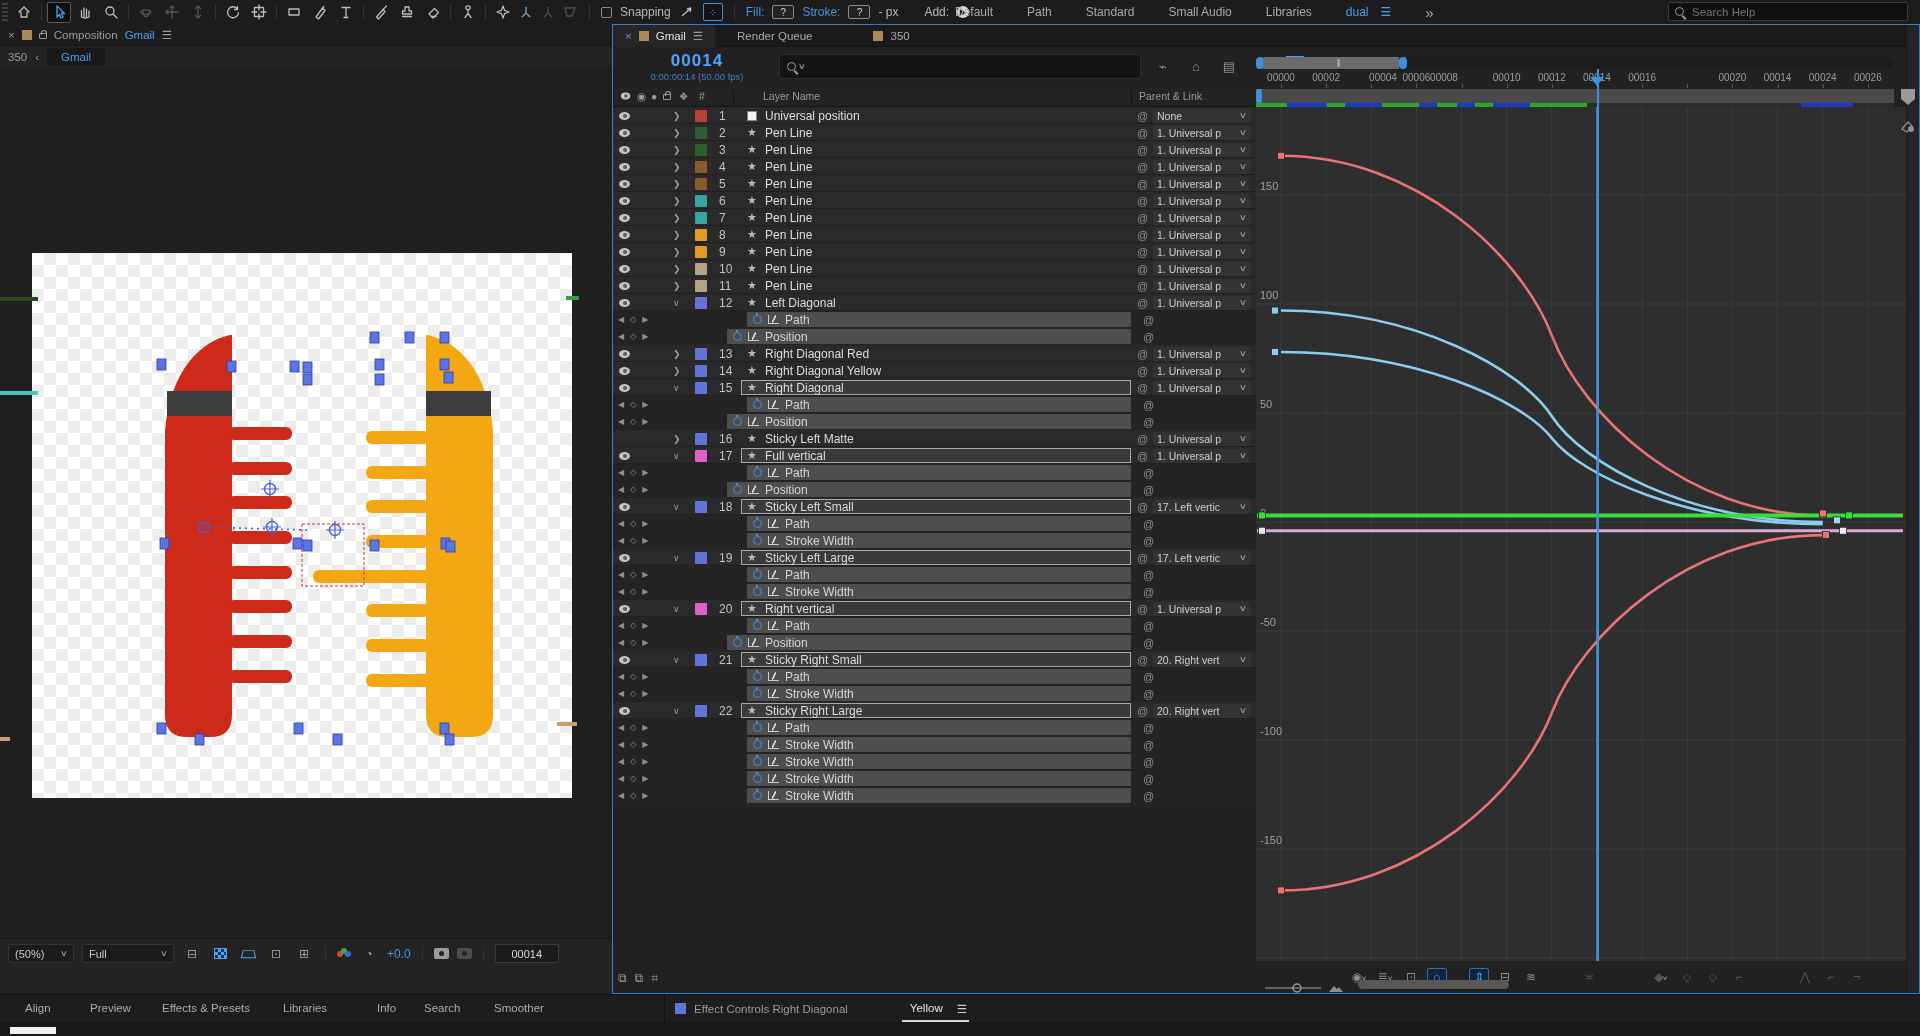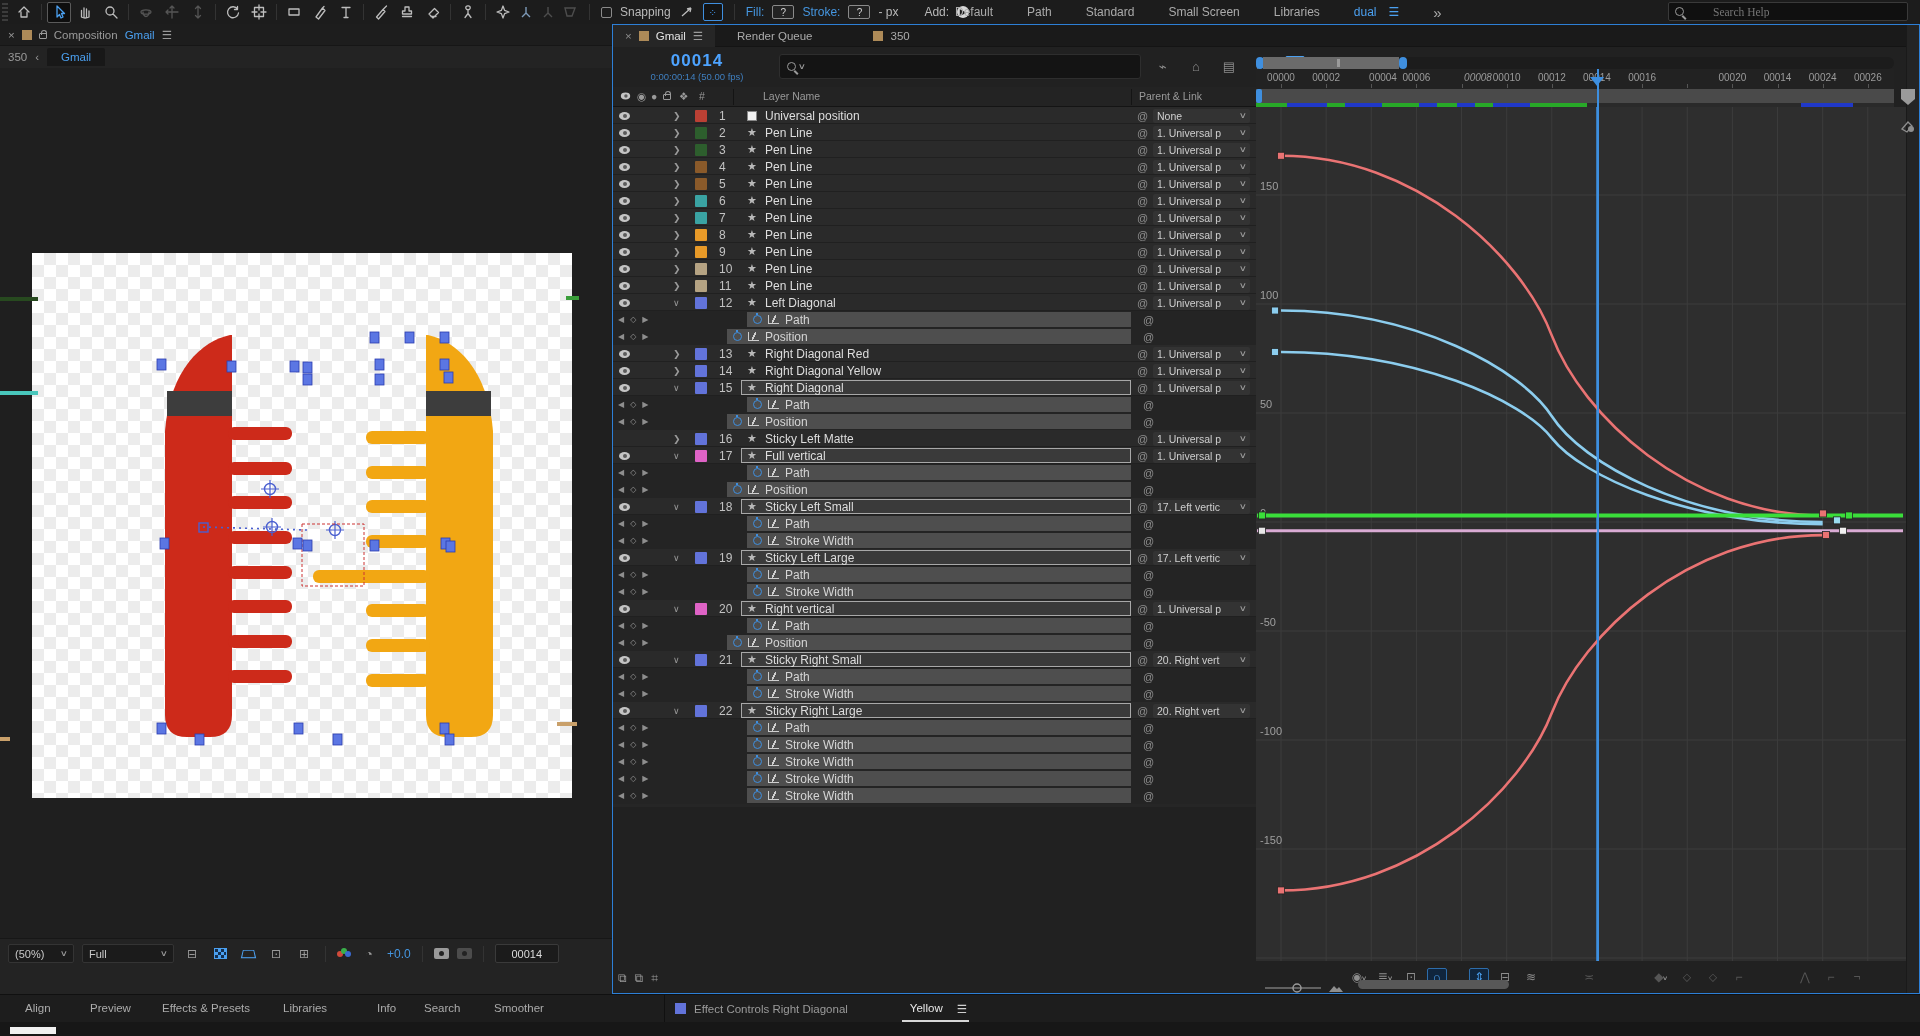--- a/index.html
+++ b/index.html
@@ -19,21 +19,21 @@
   .tsep{width:1px;height:16px;background:#333;margin:0 3px;}
   .opts{position:absolute;left:518px;top:0;height:24px;display:flex;align-items:center;gap:8px;color:#b9b9b9;}
   .axis{display:flex;gap:6px;align-items:center;}
   .chk{width:11px;height:11px;border:1px solid #8a8a8a;border-radius:2px;background:#1c1c1c;}
   .qbox{width:22px;height:14px;border:1px solid #8a8a8a;border-radius:2px;display:flex;align-items:center;justify-content:center;color:#d0d0d0;font-size:10px;background:#232323;}
   .bluebox{width:20px;height:18px;border:1px solid #3f8fdf;border-radius:2px;color:#3f8fdf;display:flex;align-items:center;justify-content:center;font-size:10px;background:#141414;}
   .bluetxt{color:#4596e0;}
   .workspaces{position:absolute;left:955px;top:0;height:24px;display:flex;align-items:center;gap:34px;color:#ababab;}
   .workspaces .ws.active{color:#4ba0f0;}
   .helpsearch{position:absolute;left:1668px;top:2px;width:240px;height:19px;background:#101010;border:1px solid #3a3a3a;border-radius:2px;display:flex;align-items:center;padding:0 6px;gap:6px;}
-  .helpsearch input{background:transparent;border:none;outline:none;color:#c9c9c9;font-size:11.5px;width:180px;font-family:Liberation Serif, serif;margin-left:21px;}
+  .helpsearch input{background:transparent;border:none;outline:none;color:#c9c9c9;font-size:11.5px;width:180px;font-family:Liberation Sans, sans-serif;}
   .mag{width:9px;height:9px;border:1.4px solid #9a9a9a;border-radius:50%;position:relative;flex:none;}
   .mag:after{content:"";position:absolute;left:7px;top:7px;width:5px;height:1.6px;background:#9a9a9a;transform:rotate(45deg);transform-origin:0 0;}
 
   
   .comp-panel{position:absolute;left:0;top:24px;width:612px;height:970px;background:#232323;}
   .ptabs{position:absolute;left:0;top:0;width:100%;height:22px;background:#1d1d1d;display:flex;align-items:center;gap:7px;padding:0 8px;color:#9a9a9a;font-size:11.5px;border-bottom:1px solid #161616;}
   .sq{width:10px;height:10px;background:#ad8a58;flex:none;}
   .lock{width:8px;height:6px;border:1px solid #9a9a9a;border-radius:1px;position:relative;margin-top:3px;}
   .lock:before{content:"";position:absolute;left:1px;top:-4px;width:4px;height:4px;border:1px solid #9a9a9a;border-bottom:none;border-radius:3px 3px 0 0;}
   .crumbs{position:absolute;left:0;top:22px;width:100%;height:22px;background:#232323;display:flex;align-items:center;gap:8px;padding:0 8px;font-size:11.5px;color:#9a9a9a;}
@@ -243,21 +243,21 @@
       <span class="bluetxt">Stroke:</span>
       <span class="qbox">?</span>
       <span>- px</span>
       <span style="margin-left:18px">Add:</span>
       <span style="width:12px;height:12px;border-radius:50%;background:#d8d8d8;color:#1c1c1c;font-size:9px;display:flex;align-items:center;justify-content:center;">▶</span>
     </div>
     <div class="workspaces" id="workspaces">
         <span class="ws">Default</span>
         <span class="ws">Path</span>
         <span class="ws">Standard</span>
-        <span class="ws">Small Screen</span>
+        <span class="ws">Small Audio</span>
         <span class="ws">Libraries</span>
         <span class="ws active">dual</span>
         <span style="color: rgb(75, 160, 240); margin-left: -22px;">☰</span>
         <span style="font-size: 15px;">»</span>
       </div>
     <div class="helpsearch">
       <span class="mag"></span>
       <input style="color: rgb(201, 201, 201);" placeholder="Search Help">
     </div>
   </div>
@@ -1092,21 +1092,21 @@
       </div>
       <div class="gruler" id="gruler">
           <span class="glabel" style="left: 25px;">00000</span>
           <span class="gtick" style="left: 25px;"></span>
           <span class="glabel" style="left: 70.14px;">00002</span>
           <span class="gtick" style="left: 70.14px;"></span>
           <span class="glabel" style="left: 127px;">00004</span>
           <span class="gtick" style="left: 115.28px;"></span>
           <span class="glabel" style="left: 160.42px;">00006</span>
           <span class="gtick" style="left: 160.42px;"></span>
-          <span class="glabel" style="left: 222px; font-style: italic;">00008</span>
+          <span class="glabel" style="left: 188px;">00008</span>
           <span class="gtick" style="left: 205.56px;"></span>
           <span class="glabel" style="left: 250.7px;">00010</span>
           <span class="gtick" style="left: 250.7px;"></span>
           <span class="glabel" style="left: 295.84px;">00012</span>
           <span class="gtick" style="left: 295.84px;"></span>
           <span class="glabel" style="left: 340.98px;">00014</span>
           <span class="gtick" style="left: 340.98px;"></span>
           <span class="glabel" style="left: 386.12px;">00016</span>
           <span class="gtick" style="left: 386.12px;"></span>
           <span class="glabel" style="left: 431.26px; margin-top: 38px;">00018</span>

